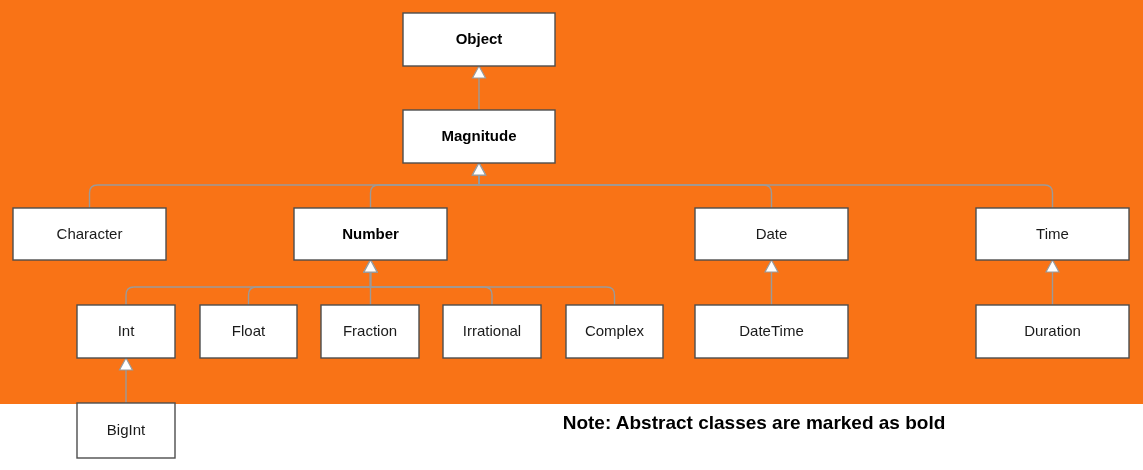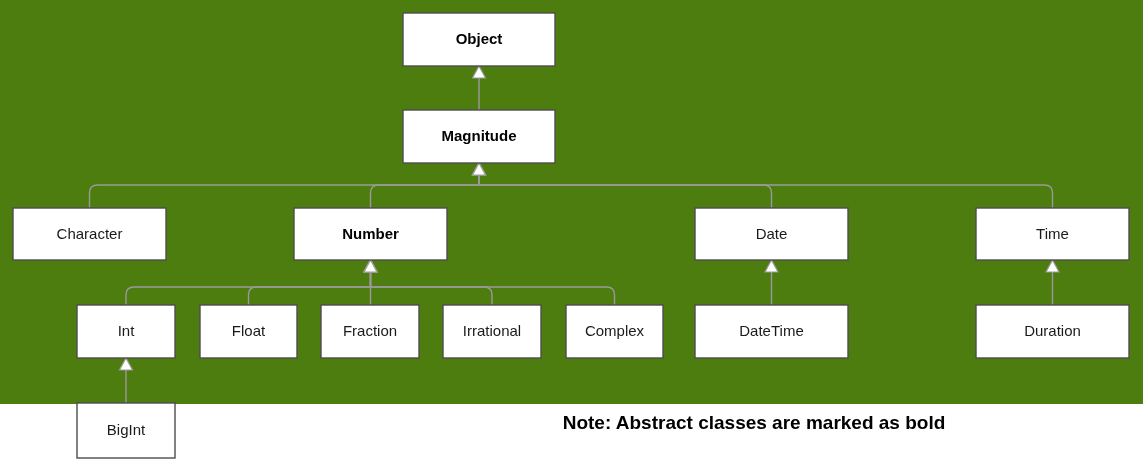--- a/index.html
+++ b/index.html
@@ -10,21 +10,21 @@
   body {
     width: 1143px;
     height: 470px;
     font-family: "Liberation Sans", sans-serif;
     overflow: hidden;
   }
   #diagram-root {
     position: relative;
     width: 1143px;
     height: 404px;
-    background: #4d7c0f;
+    background: #f97316;
   }
   svg.diagram-canvas {
     position: absolute;
     left: 0;
     top: 0;
     width: 1143px;
     height: 470px;
     display: block;
   }
   .class-box-rect {

